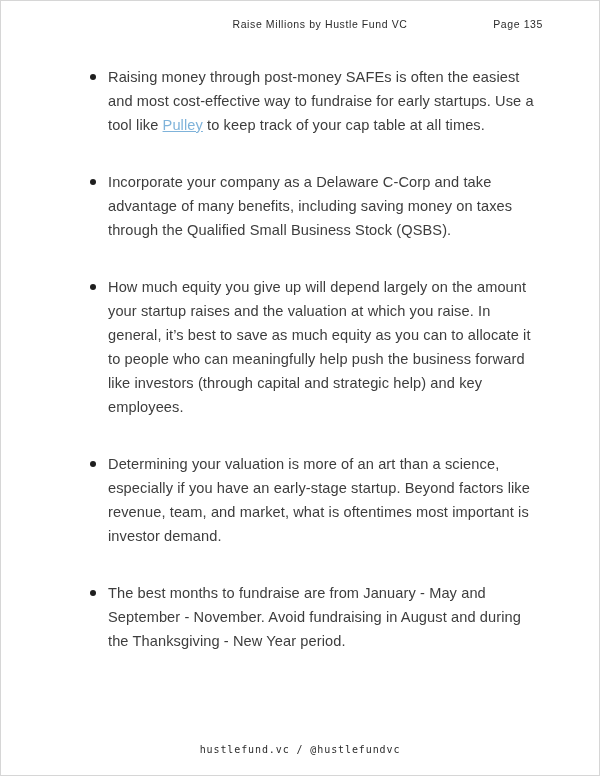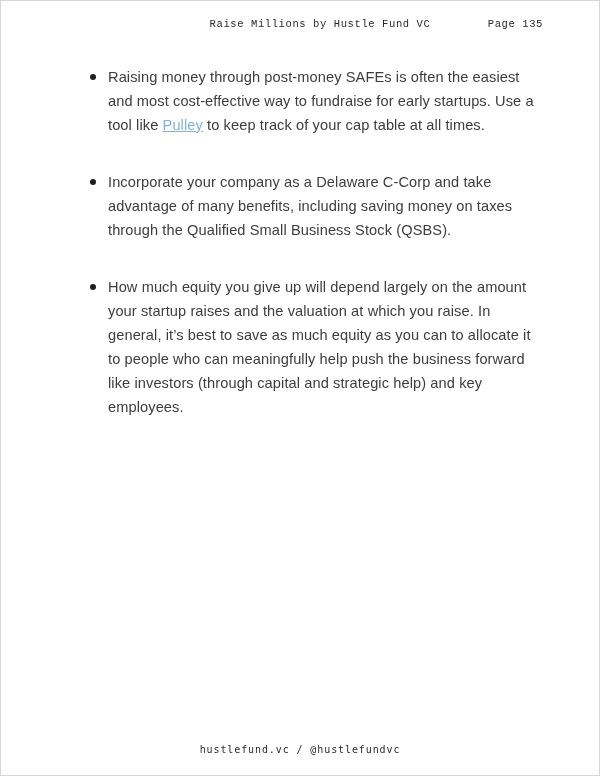--- a/index.html
+++ b/index.html
@@ -18,21 +18,21 @@
       font-family: "Liberation Sans", sans-serif;
       color: var(--text-color, #3d3d3d);
       overflow: hidden;
     }
     .header {
       position: absolute;
       top: 17px;
       left: 0;
       right: 0;
       height: 16px;
-      font-family: Liberation Mono, monospace;
+      font-family: Liberation Sans, sans-serif;
       font-size: 10.5px;
       letter-spacing: 0.6px;
       color: #2b2b2b;
       margin-left: 40px;
     }
     .header .title {
       position: absolute;
       left: 0;
       right: 0;
       text-align: center;
@@ -105,20 +105,28 @@
     <li>
       <span class="dot"></span>
       <span>Incorporate your company as a Delaware C-Corp and take advantage of many benefits, including saving money on taxes through the Qualified Small Business Stock (QSBS).</span>
     </li>
 
     <li>
       <span class="dot"></span>
       <span>How much equity you give up will depend largely on the amount your startup raises and the valuation at which you raise. In general, it’s best to save as much equity as you can to allocate it to people who can meaningfully help push the business forward like investors (through capital and strategic help) and key employees.</span>
     </li>
 
+    <li>
+      <span class="dot"></span>
+      <span>Determining your valuation is more of an art than a science, especially if you have an early-stage startup. Beyond factors like revenue, team, and market, what is oftentimes most important is investor demand.</span>
+    </li>
 
 
+    <li>
+      <span class="dot"></span>
+      <span>The best months to fundraise are from January - May and September - November. Avoid fundraising in August and during the Thanksgiving - New Year period.</span>
+    </li>
 
   </ul>
 
   <div class="footer">hustlefund.vc / @hustlefundvc</div>
 
 </div>
 
 </body></html>

